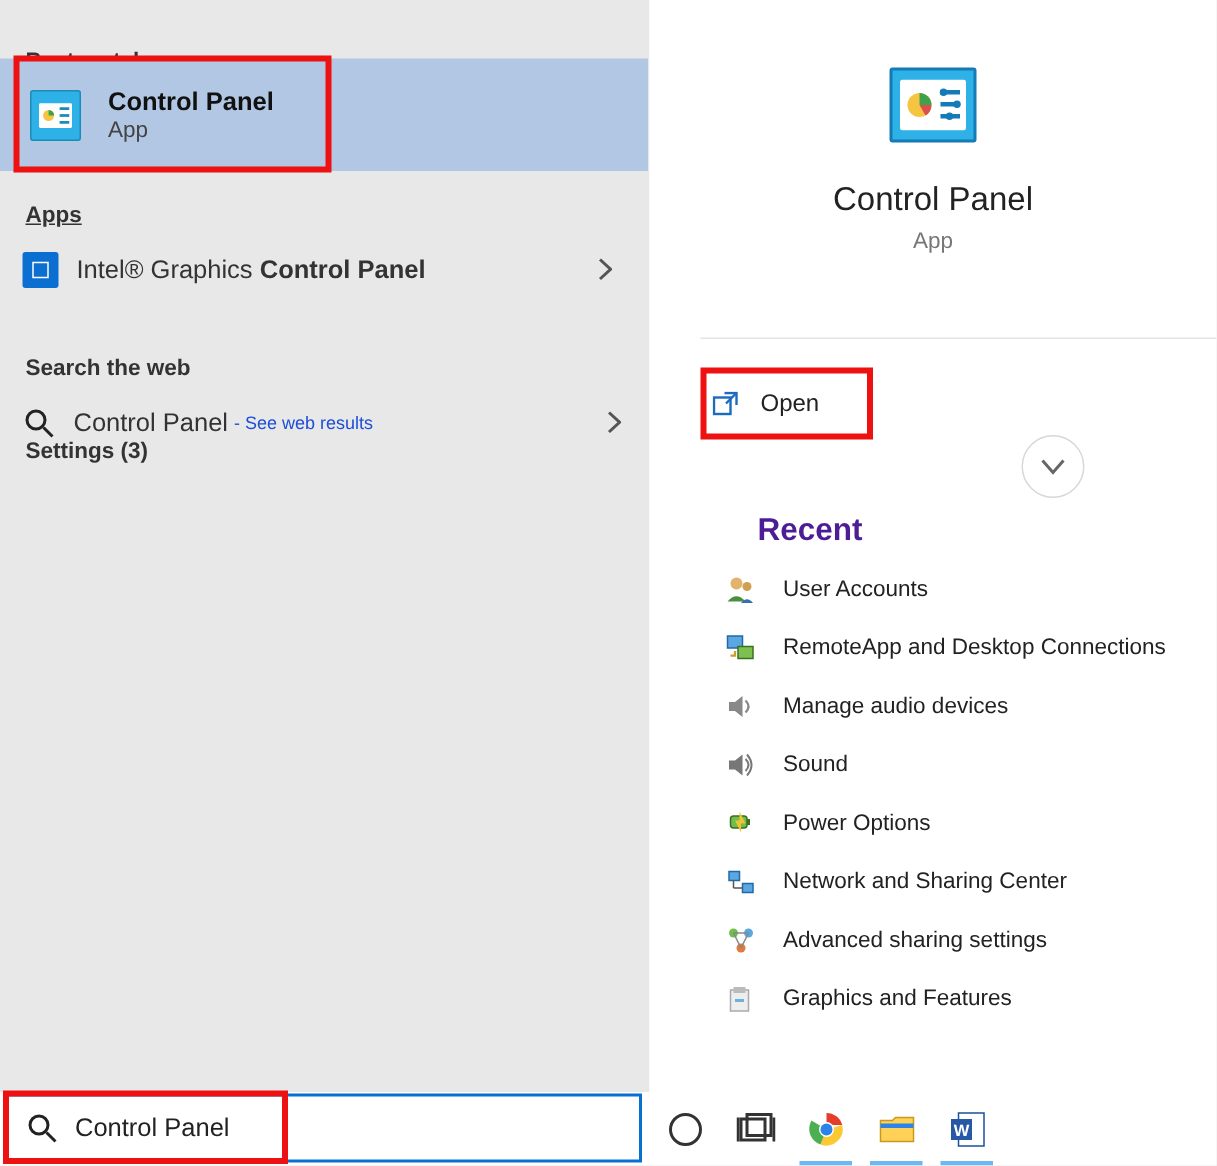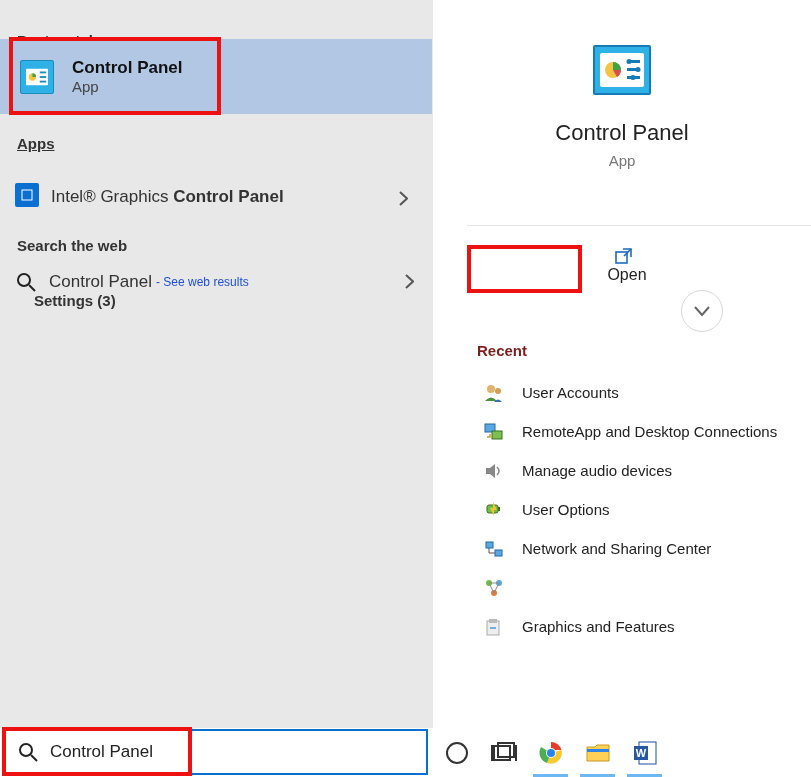--- a/index.html
+++ b/index.html
@@ -10,53 +10,53 @@
     .section-header { font-size:15px; font-weight:600; color:#333; padding:32px 0 0 17px; }
 
     .best-match-item { position:absolute; left:0px; top:39px; width:432px; height:75px; background:#b1c7e4;  display:flex; align-items:center; padding-left:20px;}
     .best-match-item .icon-box {width:34px;height:34px;background:#2db1e6;border:1px solid #1b8bb8;border-radius:2px;display:flex;align-items:center;justify-content:center;margin-right:18px;}
     .best-match-item .icon-box svg{width:22px;height:18px;}
     .bm-title {font-size:17px; font-weight:600; color:#111;}
     .bm-sub {font-size:15px; color:#444;}
     .highlight-box-1 {position:absolute; left:9px; top:37px; width:212px; height:78px; border:4px solid #e11; pointer-events:none;}
 
     .apps-section {position:absolute; left:0; top:125px; width:100%;}
-    .apps-item {display:flex; align-items:flex-end; height:55px; padding-left:15px; padding-right:24px; cursor:pointer;}
+    .apps-item {display:flex; align-items:center; height:55px; padding-left:15px; padding-right:24px; cursor:pointer;}
     .apps-icon {width:24px;height:24px;background:#0a6fd0;display:flex;align-items:center;justify-content:center;margin-right:12px;border-radius:2px;}
     .apps-icon svg{width:16px;height:16px;fill:#fff;}
     .apps-label {font-size:17px; color:#333; flex:1;}
     .chevron {width:12px;height:18px; display:flex;align-items:center;justify-content:center;}
     .chevron svg{width:9px;height:15px; stroke:#555; stroke-width:2; fill:none;}
 
     .web-section {position:absolute; left:0; top:205px; width:100%;}
     .web-item {display:flex; align-items:center; height:55px; padding-left:15px; padding-right:18px; cursor:pointer;}
     .search-ico {width:22px;height:22px;margin-right:12px;display:flex;align-items:center;justify-content:center;}
     .search-ico svg{width:20px;height:20px;stroke:#222;stroke-width:2;fill:none;}
     .web-label {font-size:17px;color:#333;}
     .web-suffix {font-size:12px; color:#1d4ed8; margin-left:4px; flex:1;}
 
     .settings-section {position:absolute; left:0; top:292px;}
-    .settings-header {font-size:15px; font-weight:600; color:#333; padding-left:34px;}
+    .settings-header {font-size:15px; font-weight:600; color:#333; padding-left:17px;}
 
     
     .hero {text-align:center; padding-top:45px;}
     .hero-icon {width:58px;height:50px;margin:0 auto 25px auto;background:#2db1e6;border:2px solid #147bb7;border-radius:2px;display:flex;align-items:center;justify-content:center;}
     .hero-title {font-size:22px; color:#222; margin-bottom:6px;}
     .hero-sub {font-size:15px; color:#777;}
     .divider {position:absolute; left:467px; top:225px; width:344px; height:1px; background:#e4e4e4;}
 
-    .open-row {position:absolute; left:467px; top:248px; width:320px; height:44px; display:flex; align-items:center;flex-direction:column;}
+    .open-row {position:absolute; left:467px; top:248px; width:320px; height:44px; display:flex; align-items:center;}
     .open-icon {width:18px;height:18px;margin-left:8px;margin-right:14px;display:flex;align-items:center;justify-content:center;}
     .open-label {font-size:16px;color:#222;}
     .highlight-box-2 {position:absolute; left:467px; top:245px; width:115px; height:48px; border:4px solid #e11; pointer-events:none;}
 
     .expand-btn {position:absolute; left:681px; top:290px; width:42px;height:42px; border:1px solid #d8d8d8; border-radius:50%; background:#fff; display:flex;align-items:center;justify-content:center; cursor:pointer;}
     .expand-btn svg{width:18px;height:12px;stroke:#666;stroke-width:2;fill:none;}
 
-    .recent-header {position:absolute; left:477px; top:342px; font-size:15px; font-weight:600; color:#7f1d1d;}
+    .recent-header {position:absolute; left:505px; top:342px; font-size:21px; font-weight:600; color:#4c1d95;}
     .recent-list {position:absolute; left:476px; top:373px; width:335px;}
     .recent-item {display:flex; align-items:center; height:39px; padding-left:8px; cursor:pointer;}
     .recent-icon {width:20px;height:20px;margin-right:18px;display:flex;align-items:center;justify-content:center;}
     .recent-label {font-size:15px;color:#222;}
 
     
     .searchbox {position:absolute; left:4px; top:729px; width:424px; height:46px; background:#fff; border:2px solid #0a70d0; display:flex;align-items:center; padding-left:12px;}
     .searchbox svg{width:20px;height:20px;stroke:#222;stroke-width:2;fill:none;margin-right:12px;}
     .search-input {font-size:17px;border:none;outline:none;width:300px;color:#222;}
     .highlight-box-3 {position:absolute; left:2px; top:727px; width:190px; height:49px; border:4px solid #e11; pointer-events:none;}
@@ -202,26 +202,35 @@
         <svg viewBox="0 0 20 20">
           <polygon points="2,7 6,7 11,3 11,17 6,13 2,13" fill="#888"></polygon>
           <path d="M13 6 Q17 10 13 14" fill="none" stroke="#888" stroke-width="1.5"></path>
         </svg>
       </span>
     <span class="recent-label">Manage audio devices</span>
   </div>
   <div class="recent-item">
     <span class="recent-icon">
         <svg viewBox="0 0 20 20">
+          <polygon points="2,7 6,7 11,3 11,17 6,13 2,13" fill="#777"></polygon>
+          <path d="M13 6 Q17 10 13 14 M14 3 Q20 10 14 17" fill="none" stroke="#777" stroke-width="1.3"></path>
+        </svg>
+      </span>
+    <span class="recent-label">Sound</span>
+  </div>
+  <div class="recent-item">
+    <span class="recent-icon">
+        <svg viewBox="0 0 20 20">
           <rect x="3" y="5" width="11" height="8" rx="2" fill="#6fbf4a" stroke="#3a7020"></rect>
           <rect x="14" y="7" width="2" height="4" fill="#3a7020"></rect>
           <path d="M9 2 L9 8 L6 8 L10 16 L10 10 L13 10 Z" fill="#f2c433"></path>
         </svg>
       </span>
-    <span class="recent-label">User Options</span>
+    <span class="recent-label">Power Options</span>
   </div>
   <div class="recent-item">
     <span class="recent-icon">
         <svg viewBox="0 0 20 20">
           <rect x="2" y="3" width="7" height="6" fill="#5ba7e2" stroke="#216aa5"></rect>
           <rect x="11" y="11" width="7" height="6" fill="#5ba7e2" stroke="#216aa5"></rect>
           <line x1="5" y1="9" x2="5" y2="14" stroke="#555"></line>
           <line x1="5" y1="14" x2="11" y2="14" stroke="#555"></line>
         </svg>
       </span>
@@ -231,20 +240,21 @@
     <span class="recent-icon">
         <svg viewBox="0 0 20 20">
           <circle cx="5" cy="5" r="3" fill="#6fbf4a"></circle>
           <circle cx="15" cy="5" r="3" fill="#5ba7e2"></circle>
           <circle cx="10" cy="15" r="3" fill="#e27a3a"></circle>
           <line x1="5" y1="5" x2="15" y2="5" stroke="#888"></line>
           <line x1="5" y1="5" x2="10" y2="15" stroke="#888"></line>
           <line x1="15" y1="5" x2="10" y2="15" stroke="#888"></line>
         </svg>
       </span>
+    <span class="recent-label">Advanced sharing settings</span>
   </div>
   <div class="recent-item">
     <span class="recent-icon">
         <svg viewBox="0 0 20 20">
           <rect x="3" y="4" width="12" height="14" fill="#eee" stroke="#aaa"></rect>
           <rect x="5" y="2" width="8" height="4" fill="#bbb"></rect>
           <rect x="6" y="10" width="6" height="2" fill="#6cb0e0"></rect>
         </svg>
       </span>
     <span class="recent-label">Graphics and Features</span>

